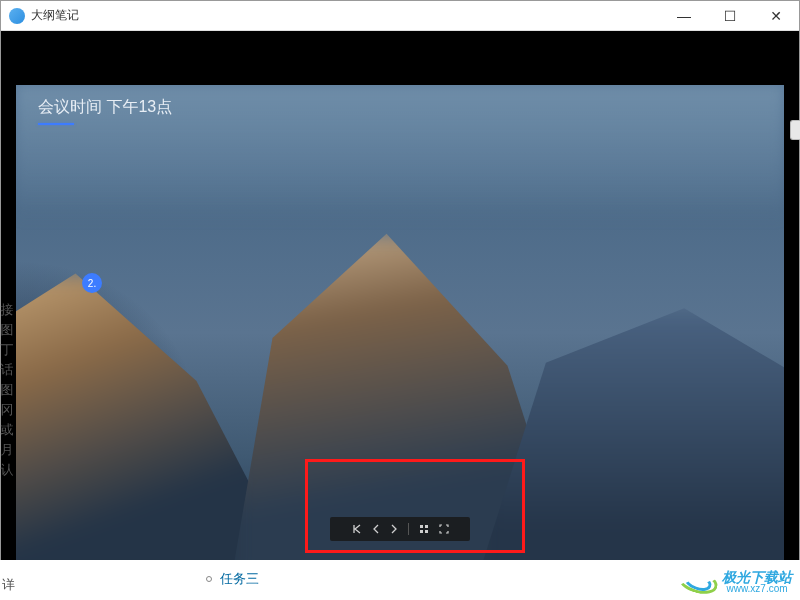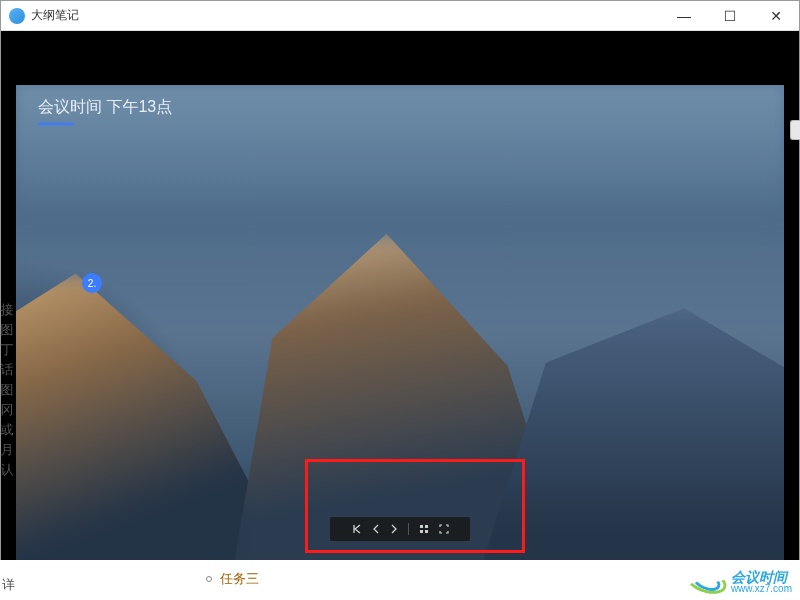--- a/index.html
+++ b/index.html
@@ -92,21 +92,21 @@
       width: 14px; text-align: center;
     }
 
     .bottom-bg {
       position: absolute; top: 560px; left: 0; right: 0; height: 40px;
       background: white;
     }
     .bottom-item {
       position: absolute; top: 570px; left: 206px;
       display: flex; align-items: center; gap: 8px;
-      font-size: 13px; color: #a16207;
+      font-size: 13px; color: #0369a1;
     }
     .bottom-dot {
       width: 6px; height: 6px; border: 1.5px solid #888; border-radius: 50%;
       background: #fff;
     }
 
     .watermark {
       position: absolute; right: 8px; bottom: 6px;
       display: flex; align-items: center; gap: 4px;
     }
@@ -210,16 +210,16 @@
 </div>
 
 <div class="redbox"></div>
 
 <div class="watermark">
   <div class="wm-swoosh">
     <div class="wm-arc1"></div>
       <div class="wm-arc2"></div>
   </div>
   <div class="wm-text">
-    <span class="wm-cn">会议时间</span>
+    <span class="wm-cn">极光下载站</span>
     <span class="wm-en">www.xz7.com</span>
   </div>
 </div>
 
 </body></html>

